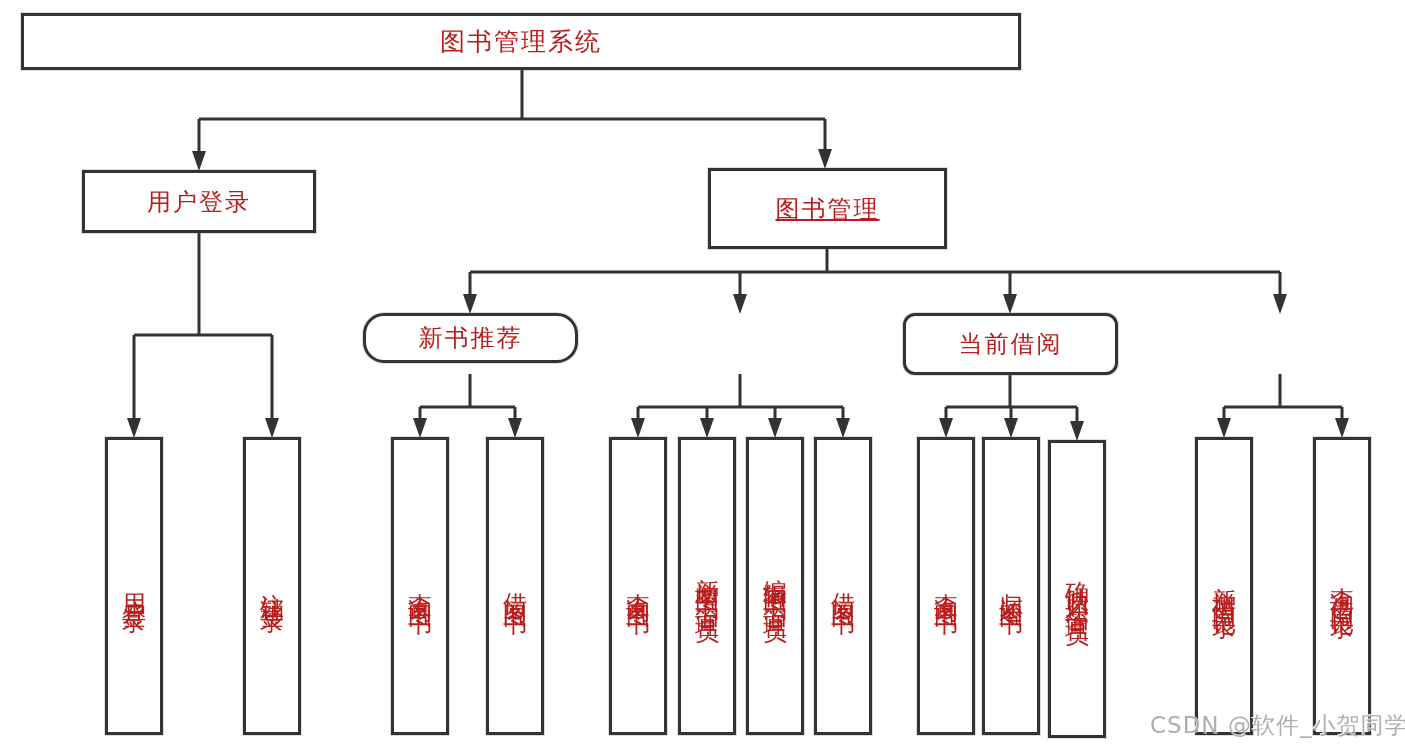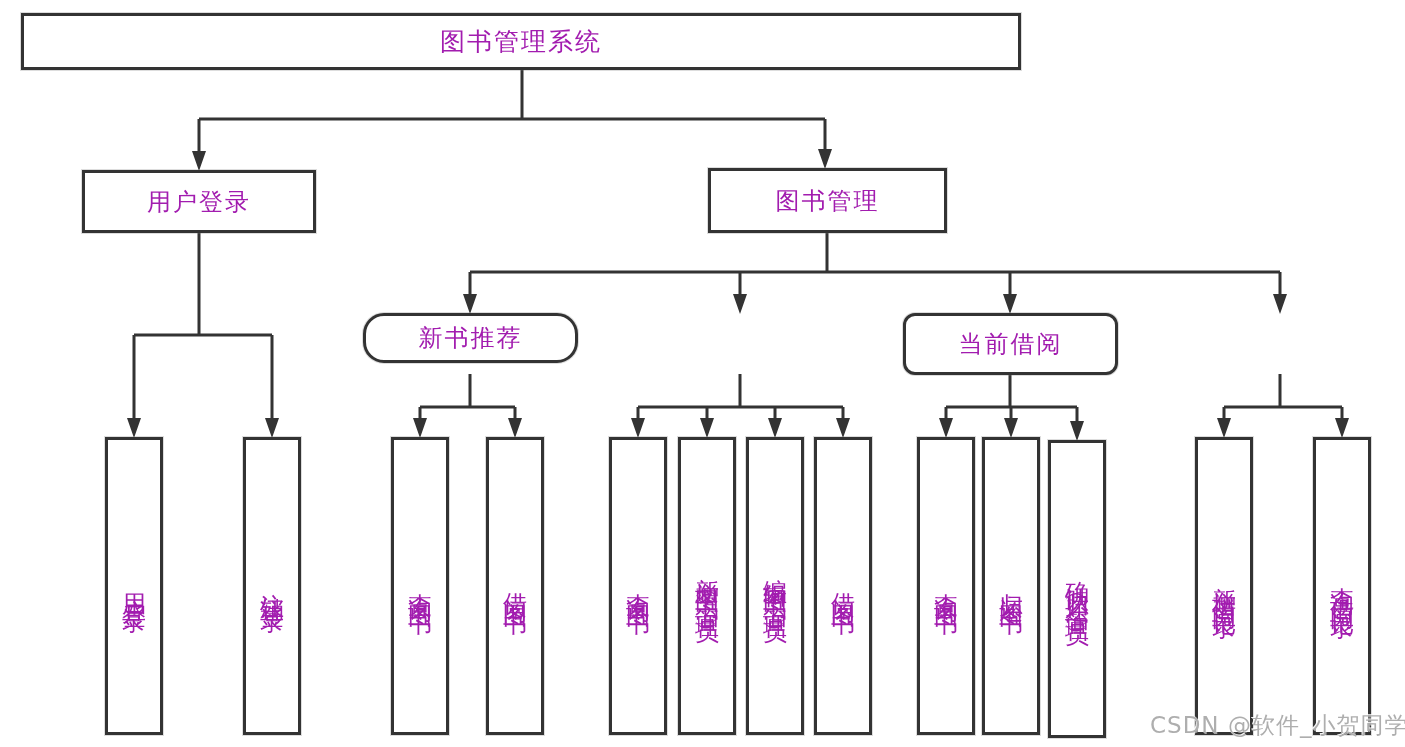--- a/index.html
+++ b/index.html
@@ -13,21 +13,21 @@
   }
   .wires { position: absolute; left: 0; top: 0; width: 1405px; height: 747px; }
   .box {
     position: absolute;
     background: #ffffff;
     border: 3px solid #333333;
     box-sizing: border-box;
     display: flex;
     align-items: center;
     justify-content: center;
-    color: #a21caf;
+    color: #b91c1c;
     box-shadow: 0 0 0 1px rgba(120,120,120,0.25);
   }
   .h-label {
     font-size: 24px;
     letter-spacing: 2px;
     white-space: nowrap;
   }
   .root-box .h-label { font-size: 25px; }
   .v-label {
     writing-mode: vertical-rl;
@@ -71,21 +71,21 @@
              M1224 438l-7-20h14z M1342 438l-7-20h14z" fill="#333333" stroke="none"></path>
   </svg>
 
   <div class="box root-box" style="left:21px; top:13px; width:1000px; height:57px;">
     <span class="h-label">图书管理系统</span>
   </div>
 
   <div class="box" style="left:82px; top:170px; width:234px; height:63px;">
     <span class="h-label">用户登录</span>
   </div>
-  <div class="box" style="left:708px; top:168px; width:239px; height:65px;">
+  <div class="box" style="left:708px; top:168px; width:239px; height:81px;text-decoration:underline;">
     <span class="h-label">图书管理</span>
   </div>
 
   <div class="box" style="left:363px; top:313px; width:215px; height:50px;border-radius:21px;">
     <span class="h-label">新书推荐</span>
   </div>
   <div class="box" style="left:903px; top:313px; width:215px; height:62px;border-radius:12px;">
     <span class="h-label">当前借阅</span>
   </div>
 

